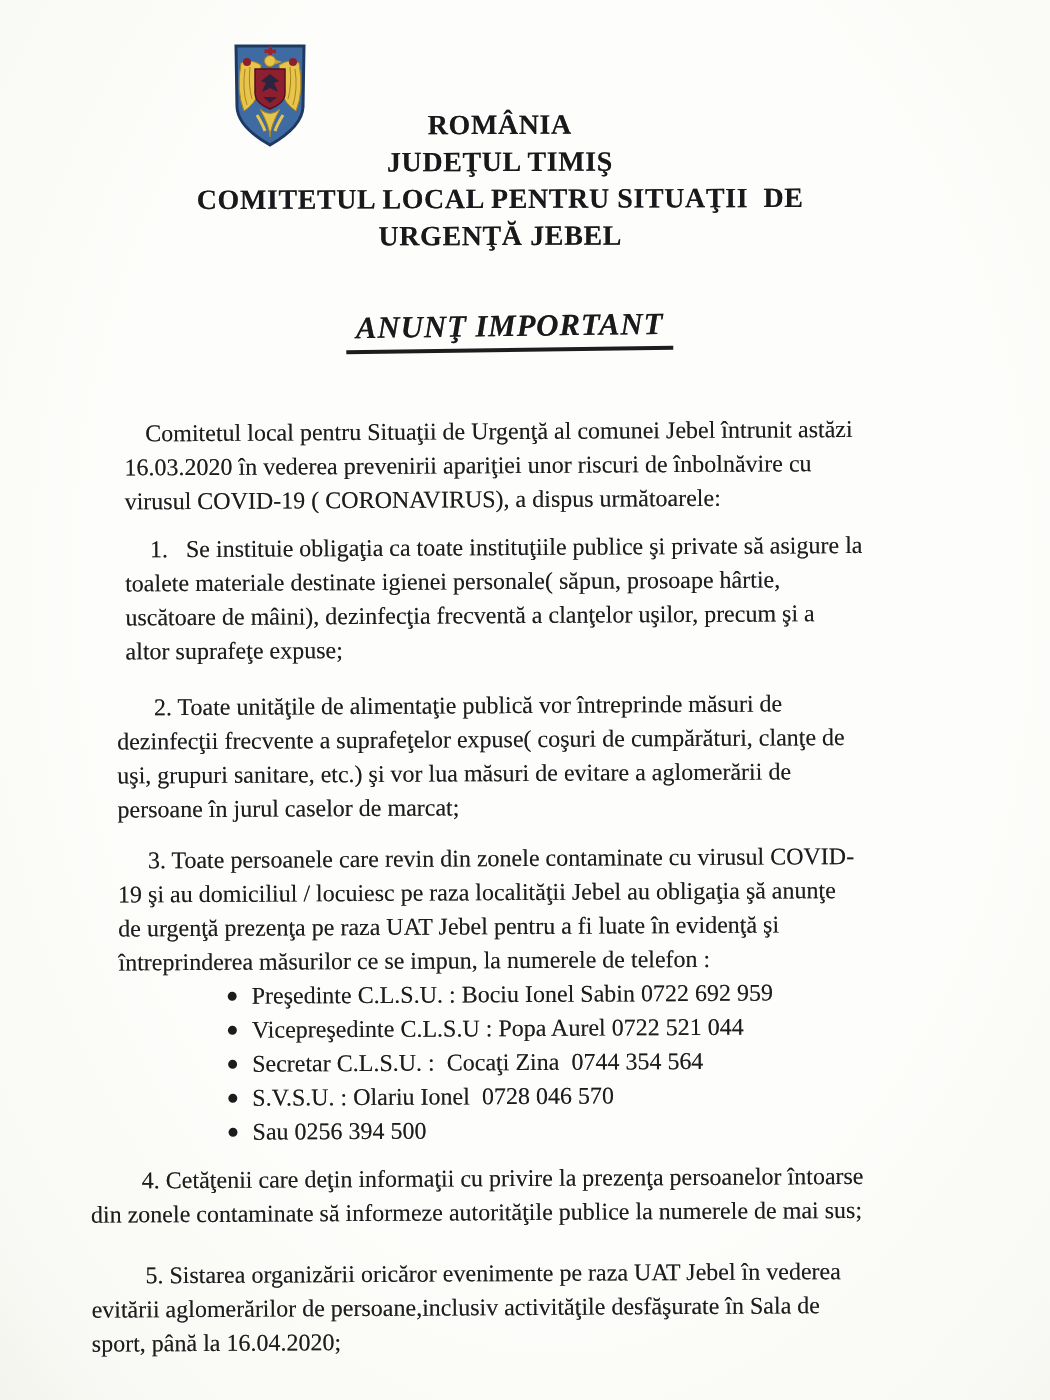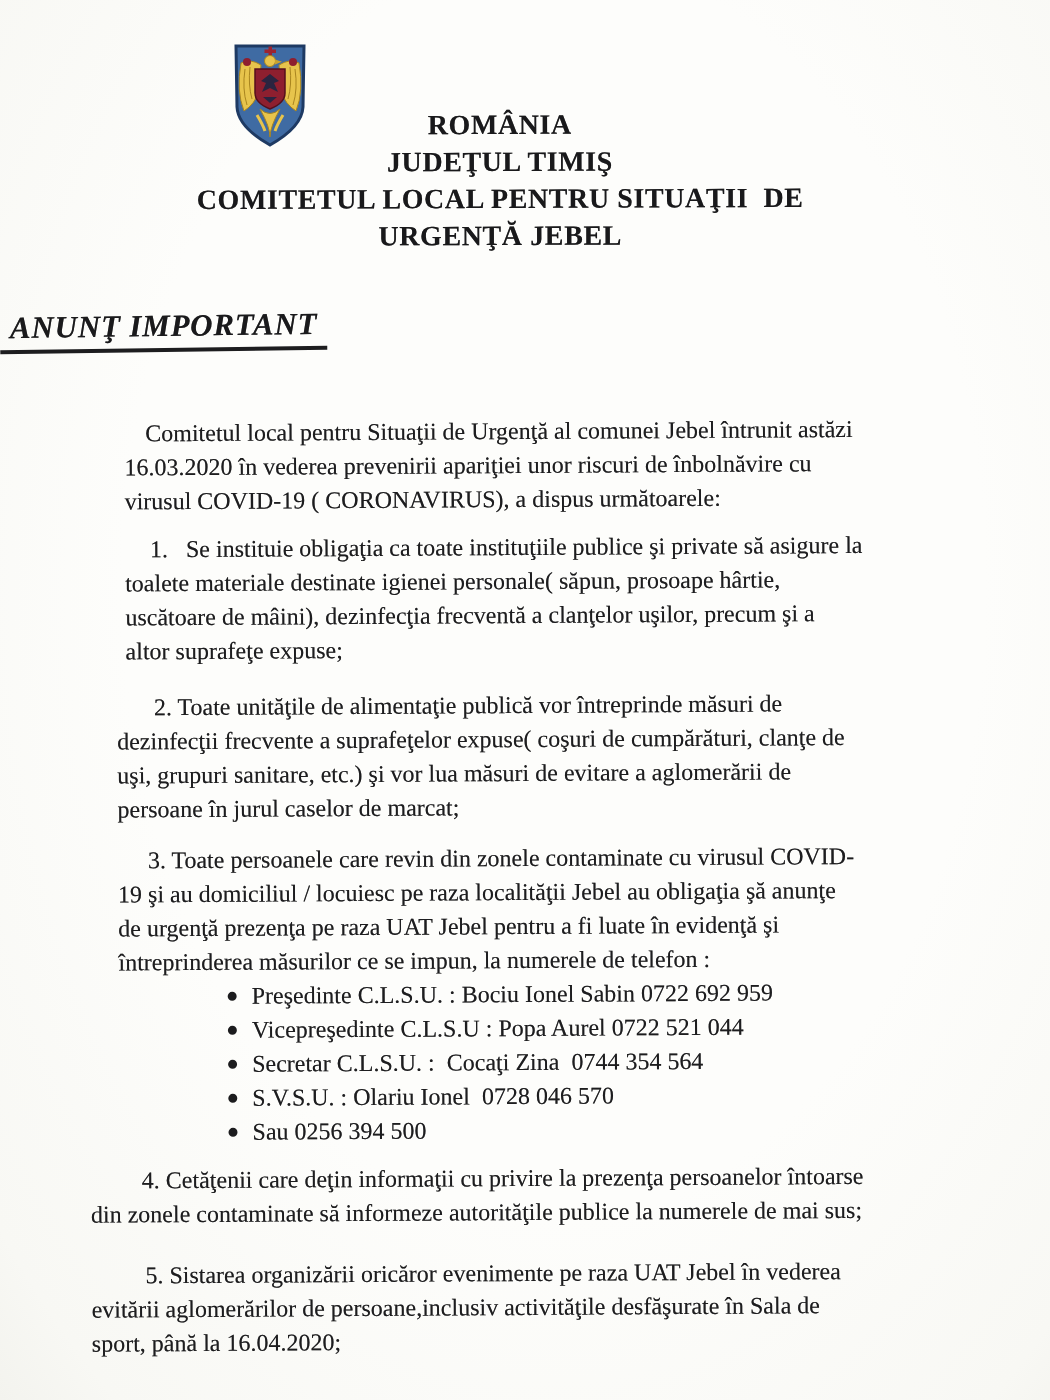--- a/index.html
+++ b/index.html
@@ -28,20 +28,21 @@
     font-size:28px;line-height:37px;
     letter-spacing:0.6px;
     color:#19191b;
     text-shadow:0 0 0.6px rgba(25,25,25,.55);
     transform:rotate(-0.2deg);
   }
   .letterhead .lh-line{white-space:pre;}
   
   .title-wrap{
     position:absolute;top:308px;left:0;width:1020px;
+    text-align:center;
   }
   .title-text{
     display:inline-block;
     font-weight:bold;font-style:italic;
     font-size:31px;letter-spacing:0.8px;
     color:#1a1a1c;
     text-shadow:0 0 0.6px rgba(25,25,25,.6);
     padding:0 10px 4px 10px;
     border-bottom:4px solid #1d1d1f;
     transform:rotate(-0.8deg);

